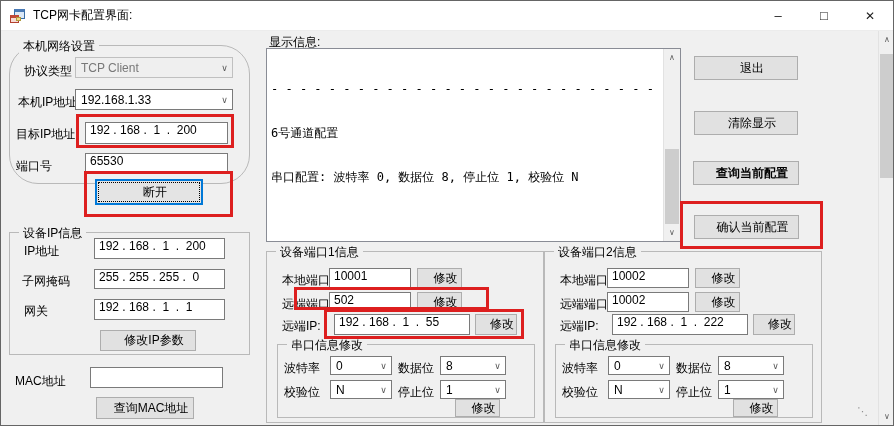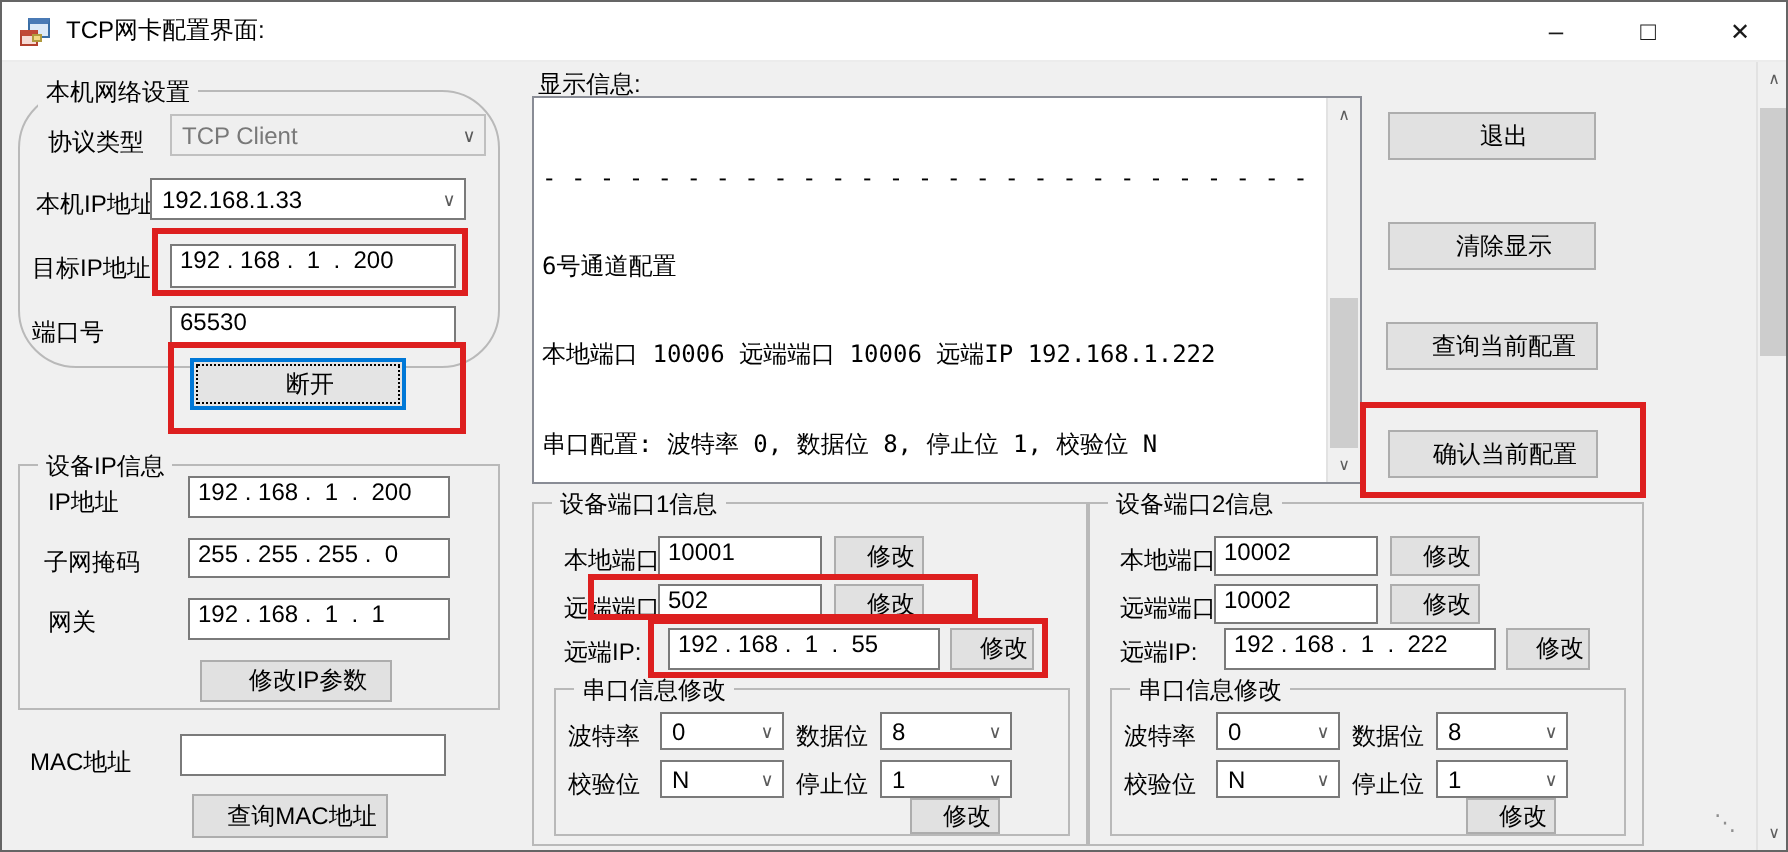--- a/index.html
+++ b/index.html
@@ -88,21 +88,21 @@
           <span>✕</span>
         </div>
     </div>
   </div>
 
   <div class="client">
 
     <div class="group" style="left:8px;top:14px;width:241px;height:139px;border-radius:29px;">
       <span class="group-title">本机网络设置</span>
       <span class="lbl" style="left:14px;top:17px;">协议类型</span>
-      <div class="combo disabled" style="left:75px;top:11px;width:158px;height:21px;">
+      <div class="combo disabled" style="left:65px;top:11px;width:158px;height:21px;">
         <span>TCP Client</span>
         <span class="arrow">∨</span>
       </div>
       <span class="lbl" style="left:8px;top:48px;">本机IP地址</span>
       <div class="combo" style="left:65px;top:43px;width:158px;height:21px;">
         <span>192.168.1.33</span>
         <span class="arrow">∨</span>
       </div>
       <span class="lbl" style="left:6px;top:80px;">目标IP地址</span>
       <div class="txt" style="left:75px;top:76px;width:143px;height:22px;">
@@ -142,21 +142,20 @@
     </div>
     <div class="btn" style="left:95px;top:366px;width:98px;height:22px;">
       <span>查询MAC地址</span>
     </div>
 
     <span class="lbl" style="left:268px;top:3px;">显示信息:</span>
     <div class="display-box" style="left:265px;top:17px;width:415px;height:194px;">
       <div class="display-text">
         <div>- - - - - - - - - - - - - - - - - - - - - - - - - - -</div>
         <div>6号通道配置</div>
-        <div>本地端口 10006 远端端口 10006 远端IP 192.168.1.222</div>
         <div>串口配置: 波特率 0, 数据位 8, 停止位 1, 校验位 N</div>
         
         
         
         
         
         
         
         
         
@@ -167,21 +166,21 @@
         <div class="sb-down">∨</div>
       </div>
     </div>
 
     <div class="btn" style="left:693px;top:25px;width:104px;height:24px;">
       <span>退出</span>
     </div>
     <div class="btn" style="left:693px;top:80px;width:104px;height:24px;">
       <span>清除显示</span>
     </div>
-    <div class="btn" style="left:692px;top:130px;width:106px;height:24px;">
+    <div class="btn" style="left:692px;top:130px;width:106px;height:24px;font-weight:bold;">
       <span>查询当前配置</span>
     </div>
     <div class="btn" style="left:693px;top:184px;width:105px;height:24px;">
       <span>确认当前配置</span>
     </div>
 
     <div class="group" style="left:265px;top:220px;width:278px;height:172px;">
       <span class="group-title">设备端口1信息</span>
       <span class="lbl" style="left:15px;top:20px;">本地端口</span>
       <div class="txt" style="left:62px;top:16px;width:82px;height:20px;">

